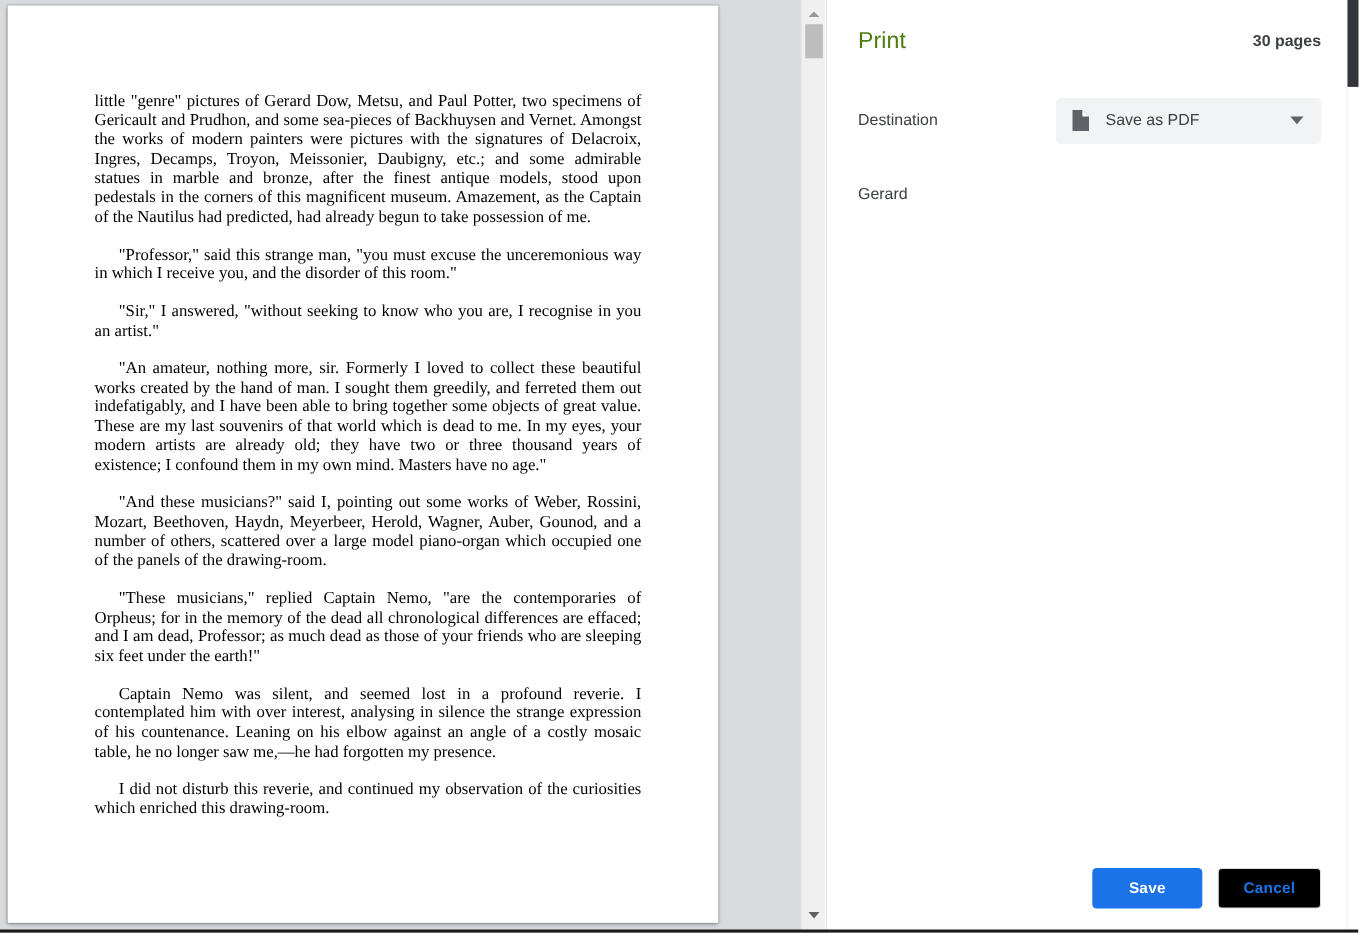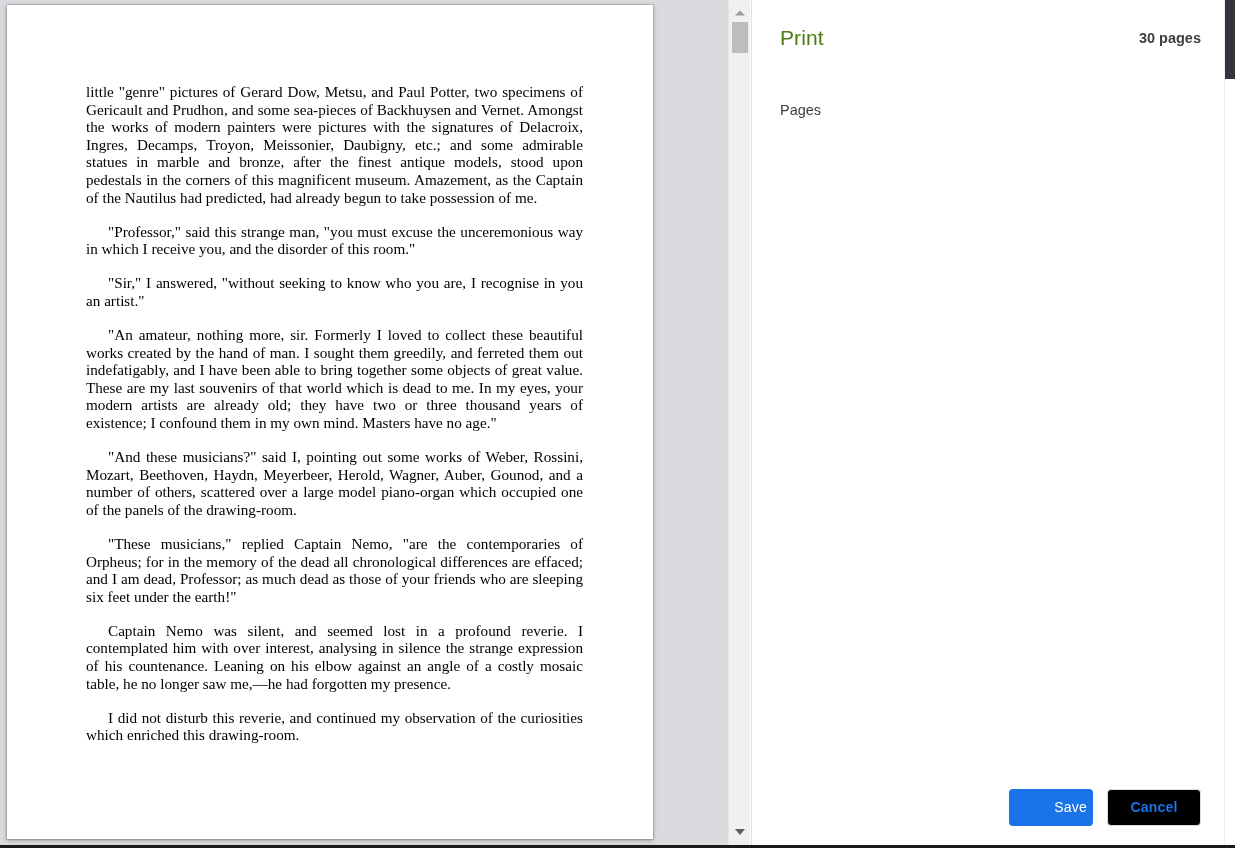--- a/index.html
+++ b/index.html
@@ -197,27 +197,26 @@
     align-items: center;
     justify-content: flex-end;
     gap: 14px;
   }
   #save-button {
     background: #1a73e8;
     color: #ffffff;
     border: none;
     border-radius: 4px;
     height: 37px;
-    width: 84px;
+    width: 100px;
     font-size: 14px;
-    font-weight: normal;
+    font-weight: bold;
     font-family: "Liberation Sans", sans-serif;
     cursor: pointer;
     letter-spacing: 0.2px;
-    text-align: right;
   }
   #cancel-button {
     background: #000000;
     color: #1a73e8;
     border: 1px solid #dadce0;
     border-radius: 4px;
     height: 37px;
     width: 94px;
     font-size: 14px;
     font-weight: bold;
@@ -284,23 +283,36 @@
 
 <div id="print-dialog">
 
   <div id="dialog-header">
     <span id="dialog-title">Print</span>
     <span id="page-count">30 pages</span>
   </div>
 
   <div id="settings-list">
 
-
     <div class="setting-row">
-      <span class="setting-label">Pages</span>
+      <span class="setting-label">Destination</span>
+      <div class="setting-control">
+        <span class="pdf-icon">
+          <svg width="17" height="21" viewBox="0 0 17 21" xmlns="http://www.w3.org/2000/svg">
+            <path d="M1 1 h9 l6 6 v13 H1 Z" fill="#5f6368"></path>
+            <path d="M10 1 l6 6 h-6 Z" fill="#ffffff"></path>
+          </svg>
+        </span>
+        <span class="setting-value">Save as PDF</span>
+        <span class="dropdown-arrow"></span>
+      </div>
+    </div>
+
+    <div class="setting-row">
+      <span class="setting-label">Gerard</span>
     </div>
 
 
   </div>
 
   <div id="dialog-actions">
     <button id="save-button">Save</button>
     <button id="cancel-button">Cancel</button>
   </div>
 

